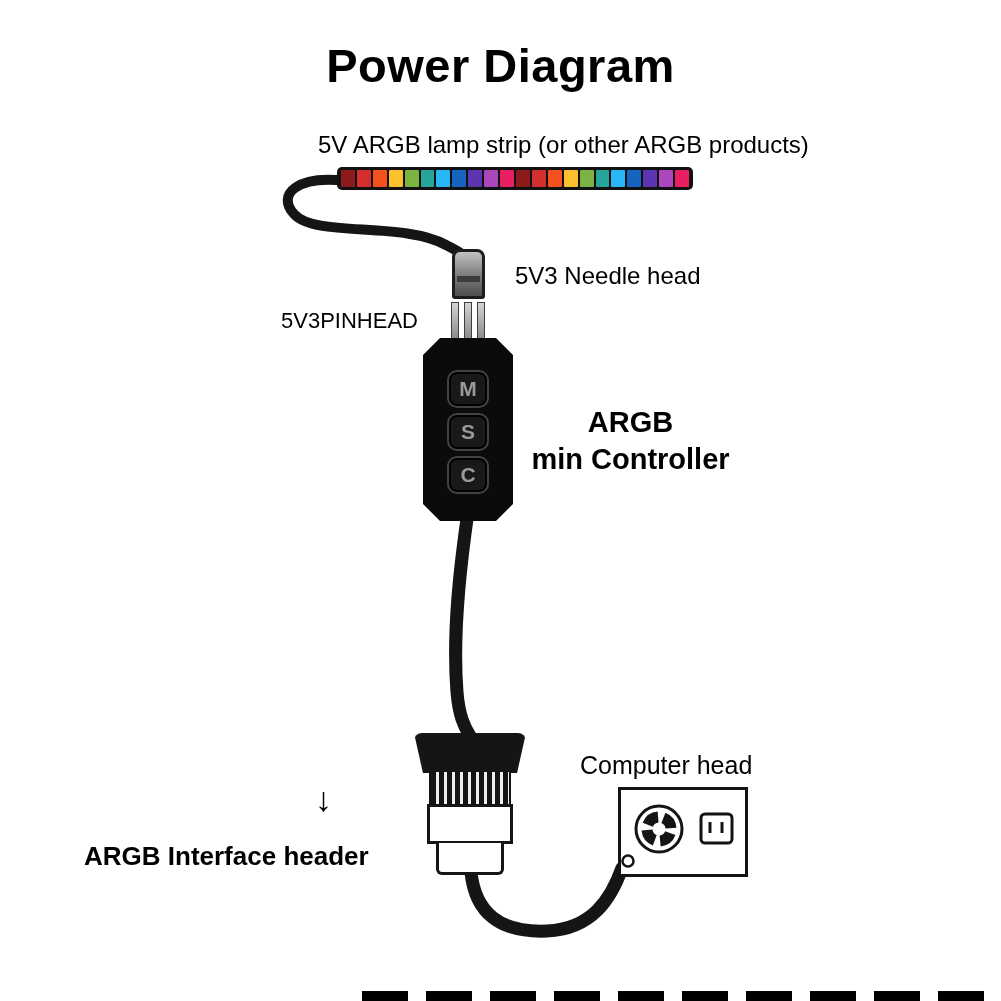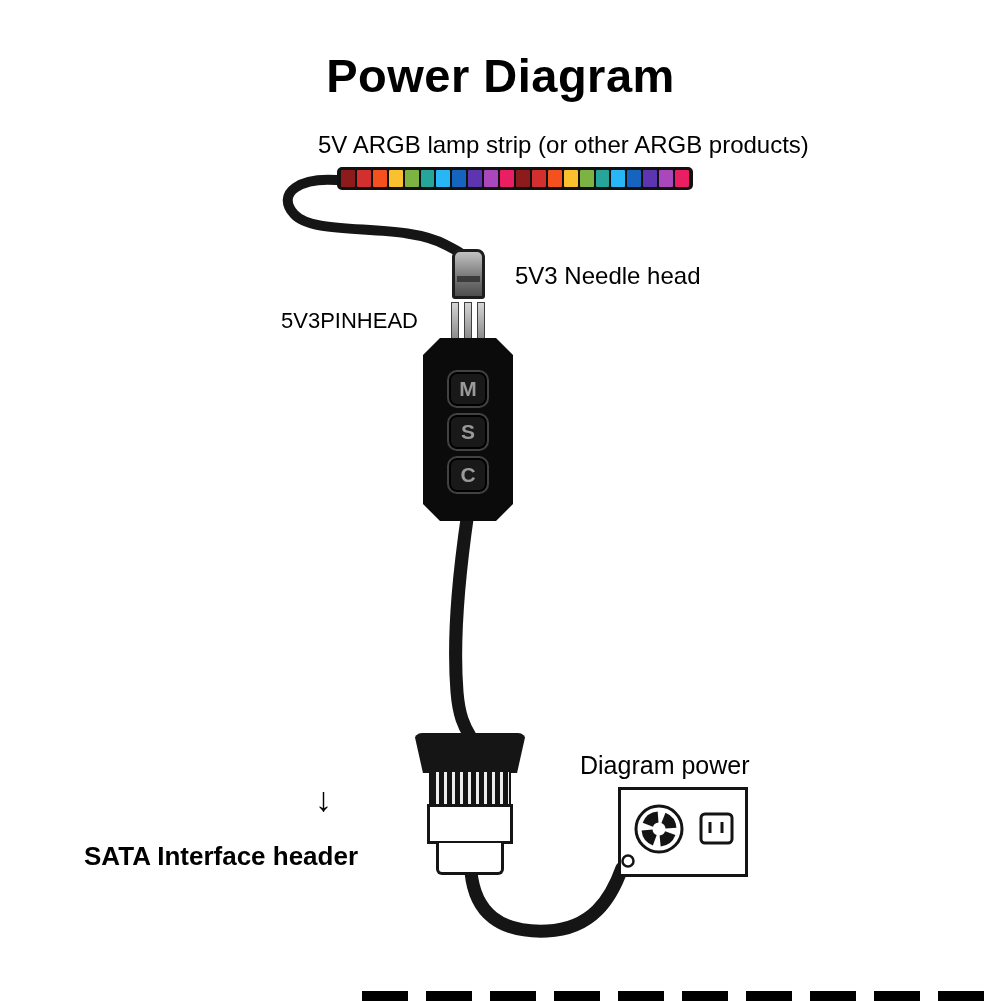--- a/index.html
+++ b/index.html
@@ -1,21 +1,21 @@
 <!DOCTYPE html>
 <html><head>
 <meta charset="utf-8">
 <style>
   html,body{margin:0;padding:0;background:#fff;}
   .canvas{position:relative;width:1001px;height:1001px;background:#fff;overflow:hidden;
           font-family:"Liberation Sans",sans-serif;color:#000;}
   .abs{position:absolute;}
 
   .title{top:38px;left:0;width:100%;text-align:center;font-size:47px;font-weight:bold;
-         letter-spacing:.5px;z-index:3;margin-top:10px;}
+         letter-spacing:.5px;z-index:3;}
   .subtitle{top:131px;left:318px;font-size:24px;white-space:nowrap;z-index:3;}
 
   .led-strip{top:167px;left:337px;width:356px;height:23px;background:#111;border-radius:5px;
              display:flex;gap:2px;padding:3px 4px;box-sizing:border-box;z-index:2;}
   .led{flex:1;border-radius:1px;}
 
   #cables{top:0;left:0;z-index:1;}
   #icons{top:0;left:0;z-index:4;}
 
   .needle-head{left:452px;top:249px;width:33px;height:50px;
@@ -109,30 +109,34 @@
 
   <div class="abs pin p1"></div>
   <div class="abs pin p2"></div>
   <div class="abs pin p3"></div>
 
   <div class="abs controller">
     <div class="btn b1">M</div>
     <div class="btn b2">S</div>
     <div class="btn b3">C</div>
   </div>
+  <div class="abs controller-label">
+    <div>ARGB</div>
+    <div>min Controller</div>
+  </div>
 
   <div class="abs sata-top"></div>
   <div class="abs sata-pins"></div>
   <div class="abs sata-upper"></div>
   <div class="abs sata-lower"></div>
 
   <div class="abs arrow-down">↓</div>
-  <div class="abs label-sata-bottom">SATA Interface header</div>
+  <div class="abs label-sata-bottom">ARGB Interface header</div>
 
-  <div class="abs label-computer">Diagram power</div>
+  <div class="abs label-computer">Computer head</div>
   <div class="abs power-box"></div>
 
   <svg id="icons" class="abs" width="1001" height="1001" viewBox="0 0 1001 1001">
     <g>
       <circle cx="659" cy="829" r="23" fill="#fff" stroke="#141414" stroke-width="3"></circle>
       <circle cx="659" cy="829" r="12" fill="none" stroke="#141414" stroke-width="11" stroke-dasharray="13.4 5.45" transform="rotate(20 659 829)"></circle>
       <circle cx="659" cy="829" r="4" fill="#fff"></circle>
     </g>
     <g>
       <rect x="701" y="814" width="31" height="29" rx="4" fill="#fff" stroke="#141414" stroke-width="3"></rect>

